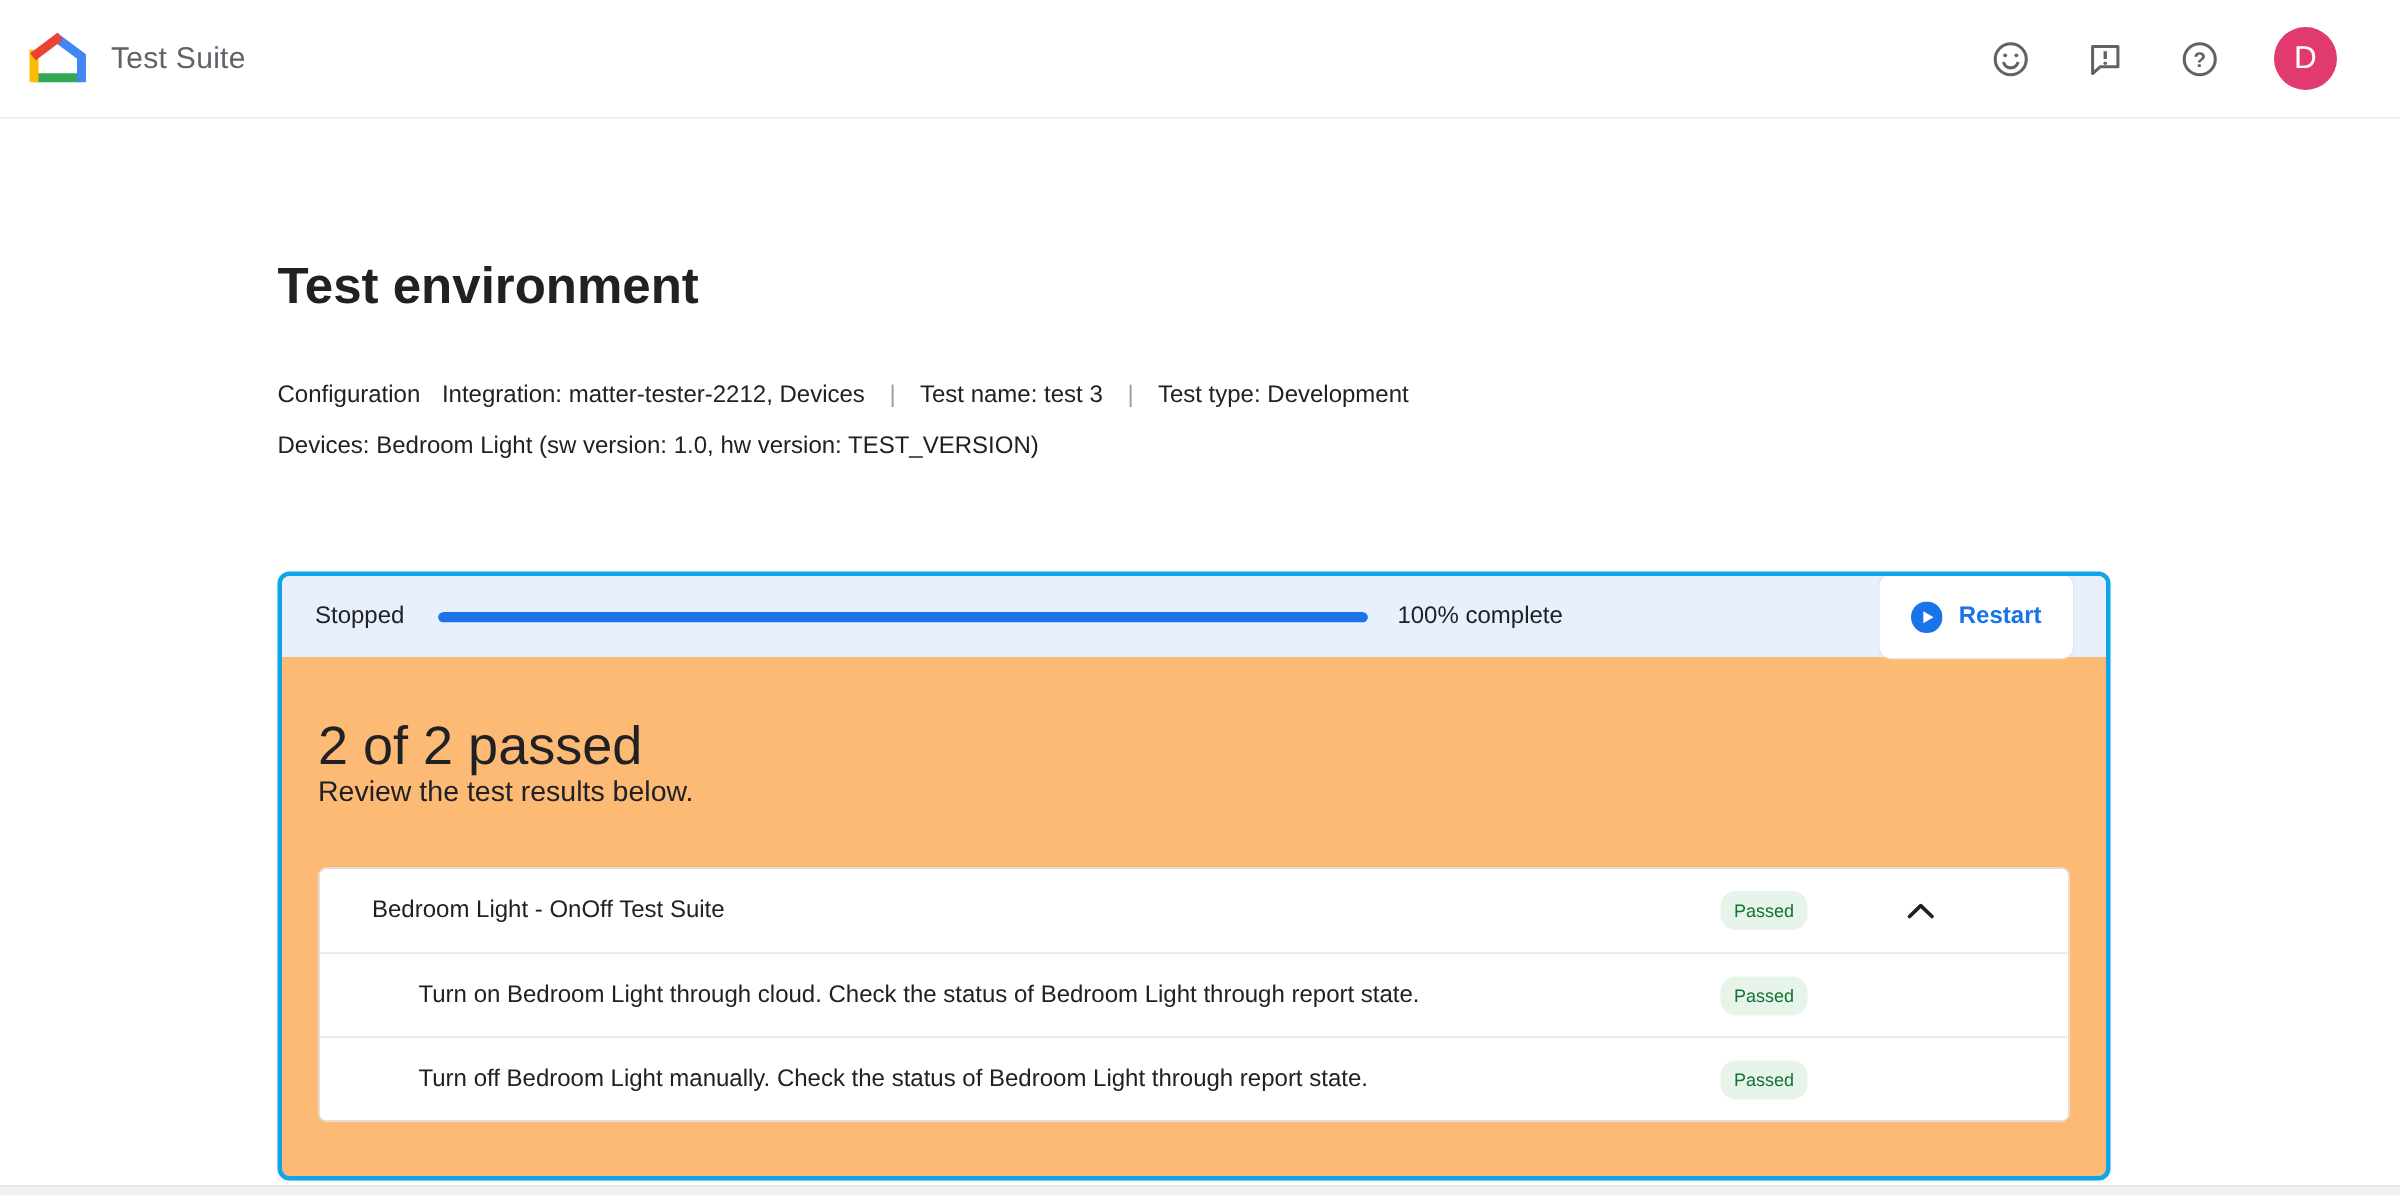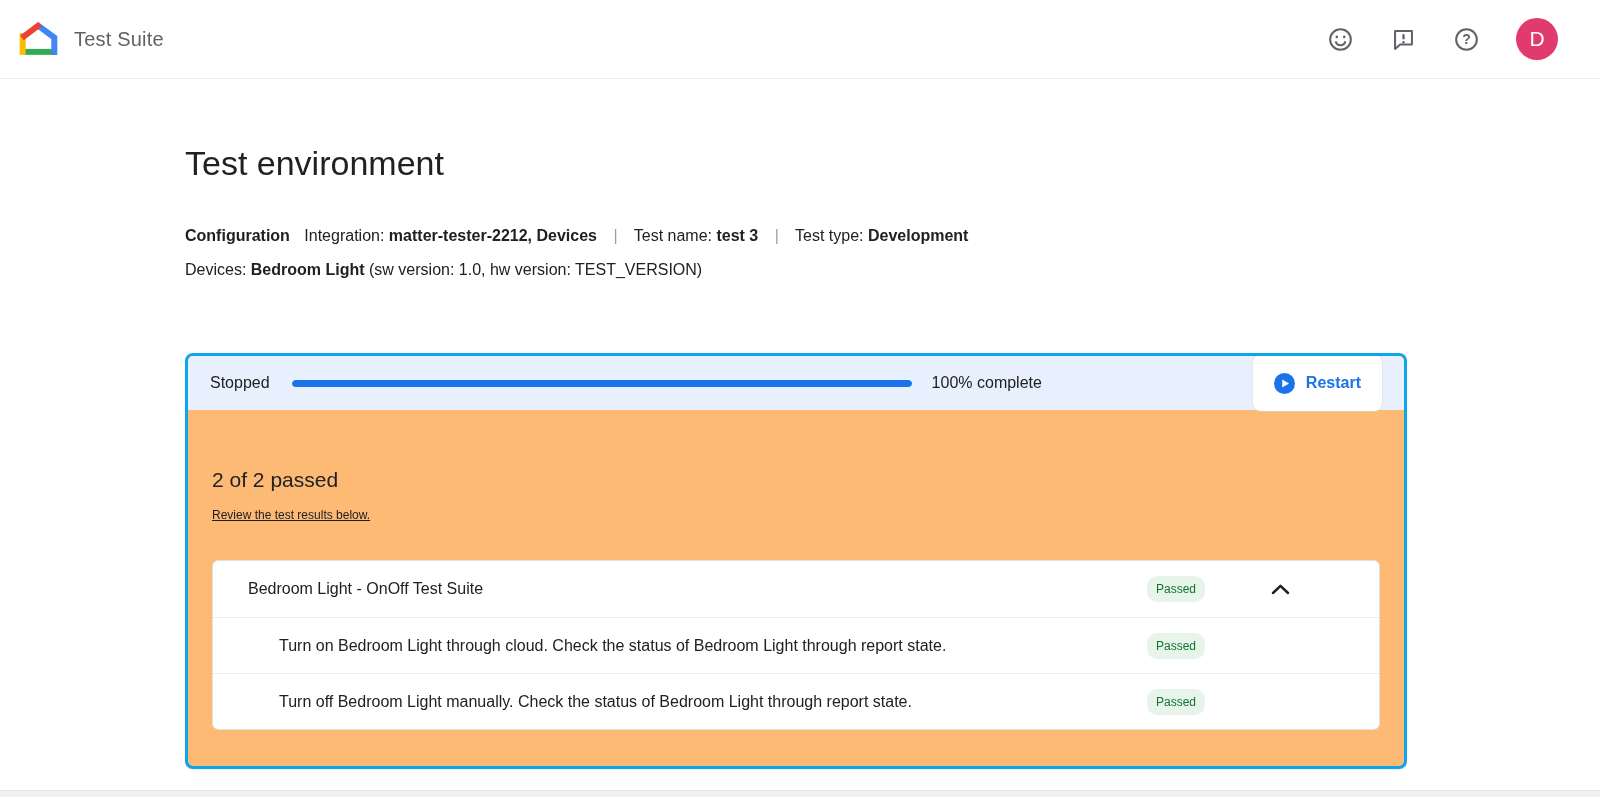--- a/index.html
+++ b/index.html
@@ -35,30 +35,30 @@
     width: 42px; height: 42px; border-radius: 50%;
     background: #e13a6f; color: #fff;
     display: flex; align-items: center; justify-content: center;
     font-size: 21px; font-weight: 400; cursor: pointer; border: none;
   }
 
   
   .content { margin-left: 185px; width: 1222px; }
 
   .page-title {
-    margin-top: 64px;
+    margin-top: 92px;
     font-size: 34px;
     line-height: 40px;
-    font-weight: 400;
+    font-weight: 700;
     color: #202124;
   }
 
   .config-block { margin-top: 36px; font-size: 16px; line-height: 34px; color: #202124; }
   .config-line { white-space: nowrap; }
-  .cfg-strong { font-weight: 700; }
+  .cfg-strong { font-weight: 400; }
   .cfg-label { font-weight: 400; }
   .cfg-sep { color: #9aa0a6; margin: 0 12px; }
   .cfg-gap { display: inline-block; width: 10px; }
 
   
   .run-card {
     margin-top: 66px;
     border: 3px solid #0ea5e9;
     border-radius: 8px;
     background: #fdba74;
@@ -88,22 +88,22 @@
     background: #ffffff; border: none; border-radius: 8px;
     color: #1a73e8; font-size: 16px; font-weight: 700;
     font-family: "Liberation Sans", sans-serif;
     cursor: pointer;
     box-shadow: 0 0 0 1px rgba(218,220,224,0.45);
   }
   .restart-btn svg { display: block; width: 21px; height: 21px; }
 
   .card-body { padding: 30px 24px 36px; }
   .results-heading { font-size: 16px; font-weight: 700; color: #202124; }
-  .results-summary { margin-top: 28px; font-size: 21px; font-weight: 400; color: #202124; }
-  .results-subtitle { margin-top: 16px; font-size: 12px; color: #202124; text-decoration: underline; }
+  .results-summary { margin-top: 8px; font-size: 36px; font-weight: 400; color: #202124; }
+  .results-subtitle { font-size: 19px; color: #202124; }
 
   
   .results-table {
     margin-top: 38px;
     border: 1px solid #e0e0e0;
     border-radius: 6px;
     overflow: hidden;
   }
   .trow {
     display: flex; align-items: center;

